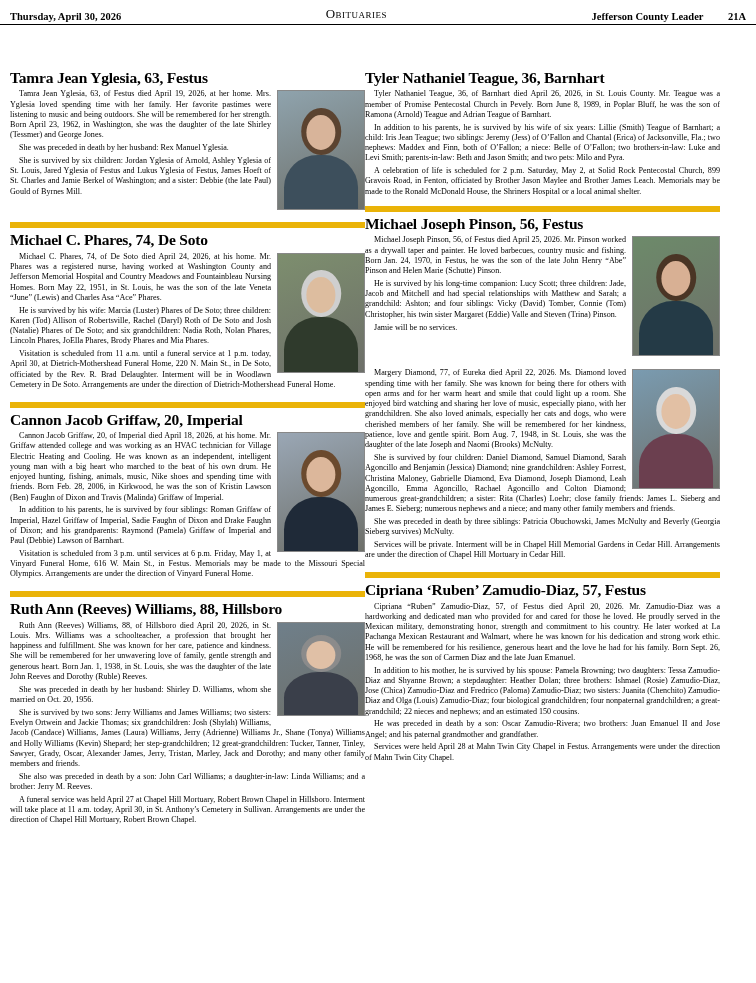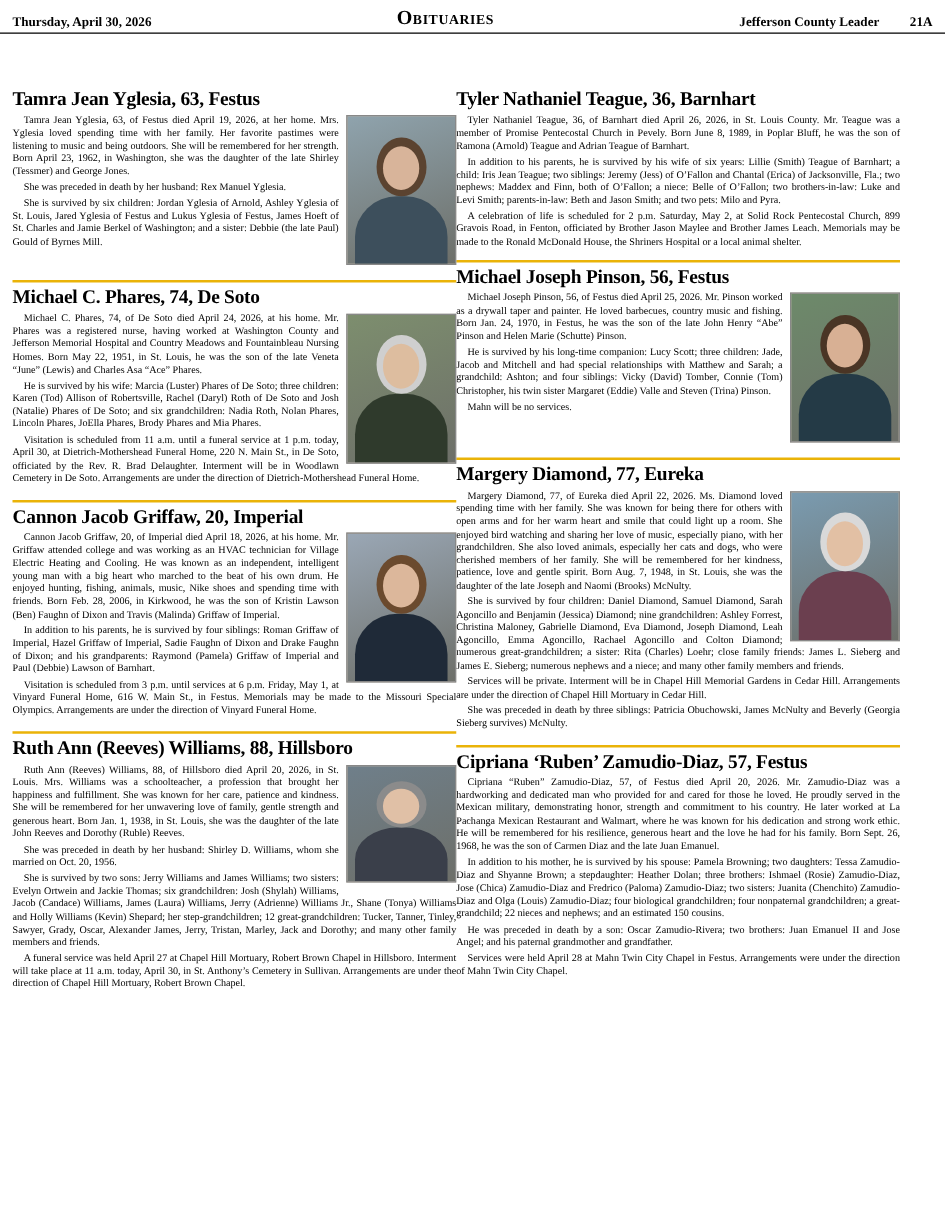--- a/index.html
+++ b/index.html
@@ -12,42 +12,42 @@
   }
   .page { position:relative; width:756px; height:983px; padding:0; box-sizing:border-box; }
 
   
   .masthead {
     display:flex; align-items:flex-end; justify-content:space-between;
     padding:6px 10px 2px 10px;
     border-bottom:1.5px solid #000;
   }
   .mast-left { font-size:10.5px; font-weight:bold; font-family:"Liberation Serif", serif; }
-  .mast-center { font-size:16px; letter-spacing:0.5px; font-variant:small-caps; font-weight:bold; }
+  .mast-center { font-size:13px; letter-spacing:0.5px; font-variant:small-caps; font-weight:normal; }
   .mast-right { font-size:10.5px; font-weight:bold; }
   .mast-right .pg { margin-left:22px; }
 
   
   .cols {
     display:flex;
     padding:6px 10px 0 10px;
     height:948px;
     box-sizing:border-box;
     margin-top:38px;
   }
   .col { width:355px; }
 
   .obit { margin-bottom:9px; }
   .obit h2 {
     font-size:15.5px;
     font-weight:bold;
     margin:0 0 3px 0;
     line-height:1.12;
     letter-spacing:-0.2px;
-    border-top:2px solid #eab308;
+    border-top:6px solid #eab308;
     padding-top:3px;
   }
   .obit.first h2 { border-top:none; padding-top:0; }
   .obit p {
     font-size:8.1px;
     line-height:1.27;
     margin:0 0 2.5px 0;
     text-align:justify;
     text-indent:9px;
     hyphens:auto;
@@ -136,54 +136,54 @@
           <h2>Ruth Ann (Reeves) Williams, 88, Hillsboro</h2>
           <div class="photo short">
             <div class="ph-bg" style="background: linear-gradient(160deg, rgb(111, 127, 138) 0%, rgb(109, 111, 105) 100%);"></div>
             <div class="ph-body" style="width: 86%; height: 46%; bottom: 0px; background: rgb(58, 63, 74);"></div>
             <div class="ph-head" style="width: 46%; height: 40%; top: 14%; background: rgb(139, 139, 139);"></div>
             <div class="ph-head" style="width: 34%; height: 30%; top: 20%; background: rgb(224, 192, 166);"></div>
           </div>
           <p>Ruth Ann (Reeves) Williams, 88, of Hillsboro died April 20, 2026, in St. Louis. Mrs. Williams was a schoolteacher, a profession that brought her happiness and fulfillment. She was known for her care, patience and kindness. She will be remembered for her unwavering love of family, gentle strength and generous heart. Born Jan. 1, 1938, in St. Louis, she was the daughter of the late John Reeves and Dorothy (Ruble) Reeves.</p>
           <p>She was preceded in death by her husband: Shirley D. Williams, whom she married on Oct. 20, 1956.</p>
           <p>She is survived by two sons: Jerry Williams and James Williams; two sisters: Evelyn Ortwein and Jackie Thomas; six grandchildren: Josh (Shylah) Williams, Jacob (Candace) Williams, James (Laura) Williams, Jerry (Adrienne) Williams Jr., Shane (Tonya) Williams and Holly Williams (Kevin) Shepard; her step-grandchildren; 12 great-grandchildren: Tucker, Tanner, Tinley, Sawyer, Grady, Oscar, Alexander James, Jerry, Tristan, Marley, Jack and Dorothy; and many other family members and friends.</p>
+          <p>She also was preceded in death by a son: John Carl Williams; a daughter-in-law: Linda Williams; and a brother: Jerry M. Reeves.</p>
           <p>A funeral service was held April 27 at Chapel Hill Mortuary, Robert Brown Chapel in Hillsboro. Interment will take place at 11 a.m. today, April 30, in St. Anthony’s Cemetery in Sullivan. Arrangements are under the direction of Chapel Hill Mortuary, Robert Brown Chapel.</p>
         </div>
       </div>
     <div class="col" id="right-col">
         <div class="obit first">
           <h2>Tyler Nathaniel Teague, 36, Barnhart</h2>
           <p>Tyler Nathaniel Teague, 36, of Barnhart died April 26, 2026, in St. Louis County. Mr. Teague was a member of Promise Pentecostal Church in Pevely. Born June 8, 1989, in Poplar Bluff, he was the son of Ramona (Arnold) Teague and Adrian Teague of Barnhart.</p>
           <p>In addition to his parents, he is survived by his wife of six years: Lillie (Smith) Teague of Barnhart; a child: Iris Jean Teague; two siblings: Jeremy (Jess) of O’Fallon and Chantal (Erica) of Jacksonville, Fla.; two nephews: Maddex and Finn, both of O’Fallon; a niece: Belle of O’Fallon; two brothers-in-law: Luke and Levi Smith; parents-in-law: Beth and Jason Smith; and two pets: Milo and Pyra.</p>
           <p>A celebration of life is scheduled for 2 p.m. Saturday, May 2, at Solid Rock Pentecostal Church, 899 Gravois Road, in Fenton, officiated by Brother Jason Maylee and Brother James Leach. Memorials may be made to the Ronald McDonald House, the Shriners Hospital or a local animal shelter.</p>
         </div>
         <div class="obit">
           <h2>Michael Joseph Pinson, 56, Festus</h2>
           <div class="photo tall">
             <div class="ph-bg" style="background: linear-gradient(160deg, rgb(109, 138, 106) 0%, rgb(109, 111, 105) 100%);"></div>
             <div class="ph-body" style="width: 86%; height: 46%; bottom: 0px; background: rgb(36, 58, 70);"></div>
             <div class="ph-head" style="width: 46%; height: 40%; top: 14%; background: rgb(74, 53, 37);"></div>
             <div class="ph-head" style="width: 34%; height: 30%; top: 20%; background: rgb(216, 176, 148);"></div>
           </div>
           <p>Michael Joseph Pinson, 56, of Festus died April 25, 2026. Mr. Pinson worked as a drywall taper and painter. He loved barbecues, country music and fishing. Born Jan. 24, 1970, in Festus, he was the son of the late John Henry “Abe” Pinson and Helen Marie (Schutte) Pinson.</p>
           <p>He is survived by his long-time companion: Lucy Scott; three children: Jade, Jacob and Mitchell and had special relationships with Matthew and Sarah; a grandchild: Ashton; and four siblings: Vicky (David) Tomber, Connie (Tom) Christopher, his twin sister Margaret (Eddie) Valle and Steven (Trina) Pinson.</p>
-          <p>Mahn will be no services.</p>
+          <p>Jamie will be no services.</p>
         </div>
         <div class="obit">
-          <h2>Margery Diamond, 77, Eureka</h2>
           <div class="photo tall">
             <div class="ph-bg" style="background: linear-gradient(160deg, rgb(122, 155, 176) 0%, rgb(109, 111, 105) 100%);"></div>
             <div class="ph-body" style="width: 86%; height: 46%; bottom: 0px; background: rgb(107, 63, 79);"></div>
             <div class="ph-head" style="width: 46%; height: 40%; top: 14%; background: rgb(217, 217, 217);"></div>
             <div class="ph-head" style="width: 34%; height: 30%; top: 20%; background: rgb(226, 192, 164);"></div>
           </div>
           <p>Margery Diamond, 77, of Eureka died April 22, 2026. Ms. Diamond loved spending time with her family. She was known for being there for others with open arms and for her warm heart and smile that could light up a room. She enjoyed bird watching and sharing her love of music, especially piano, with her grandchildren. She also loved animals, especially her cats and dogs, who were cherished members of her family. She will be remembered for her kindness, patience, love and gentle spirit. Born Aug. 7, 1948, in St. Louis, she was the daughter of the late Joseph and Naomi (Brooks) McNulty.</p>
           <p>She is survived by four children: Daniel Diamond, Samuel Diamond, Sarah Agoncillo and Benjamin (Jessica) Diamond; nine grandchildren: Ashley Forrest, Christina Maloney, Gabrielle Diamond, Eva Diamond, Joseph Diamond, Leah Agoncillo, Emma Agoncillo, Rachael Agoncillo and Colton Diamond; numerous great-grandchildren; a sister: Rita (Charles) Loehr; close family friends: James L. Sieberg and James E. Sieberg; numerous nephews and a niece; and many other family members and friends.</p>
+          <p>She was preceded in death by three siblings: Patricia Obuchowski, James McNulty and Beverly (Georgia Sieberg survives) McNulty.</p>
           <p>Services will be private. Interment will be in Chapel Hill Memorial Gardens in Cedar Hill. Arrangements are under the direction of Chapel Hill Mortuary in Cedar Hill.</p>
-          <p>She was preceded in death by three siblings: Patricia Obuchowski, James McNulty and Beverly (Georgia Sieberg survives) McNulty.</p>
         </div>
         <div class="obit">
           <h2>Cipriana ‘Ruben’ Zamudio-Diaz, 57, Festus</h2>
           <p>Cipriana “Ruben” Zamudio-Diaz, 57, of Festus died April 20, 2026. Mr. Zamudio-Diaz was a hardworking and dedicated man who provided for and cared for those he loved. He proudly served in the Mexican military, demonstrating honor, strength and commitment to his country. He later worked at La Pachanga Mexican Restaurant and Walmart, where he was known for his dedication and strong work ethic. He will be remembered for his resilience, generous heart and the love he had for his family. Born Sept. 26, 1968, he was the son of Carmen Diaz and the late Juan Emanuel.</p>
           <p>In addition to his mother, he is survived by his spouse: Pamela Browning; two daughters: Tessa Zamudio-Diaz and Shyanne Brown; a stepdaughter: Heather Dolan; three brothers: Ishmael (Rosie) Zamudio-Diaz, Jose (Chica) Zamudio-Diaz and Fredrico (Paloma) Zamudio-Diaz; two sisters: Juanita (Chenchito) Zamudio-Diaz and Olga (Louis) Zamudio-Diaz; four biological grandchildren; four nonpaternal grandchildren; a great-grandchild; 22 nieces and nephews; and an estimated 150 cousins.</p>
           <p>He was preceded in death by a son: Oscar Zamudio-Rivera; two brothers: Juan Emanuel II and Jose Angel; and his paternal grandmother and grandfather.</p>
           <p>Services were held April 28 at Mahn Twin City Chapel in Festus. Arrangements were under the direction of Mahn Twin City Chapel.</p>
         </div>
       </div>
   </div>

